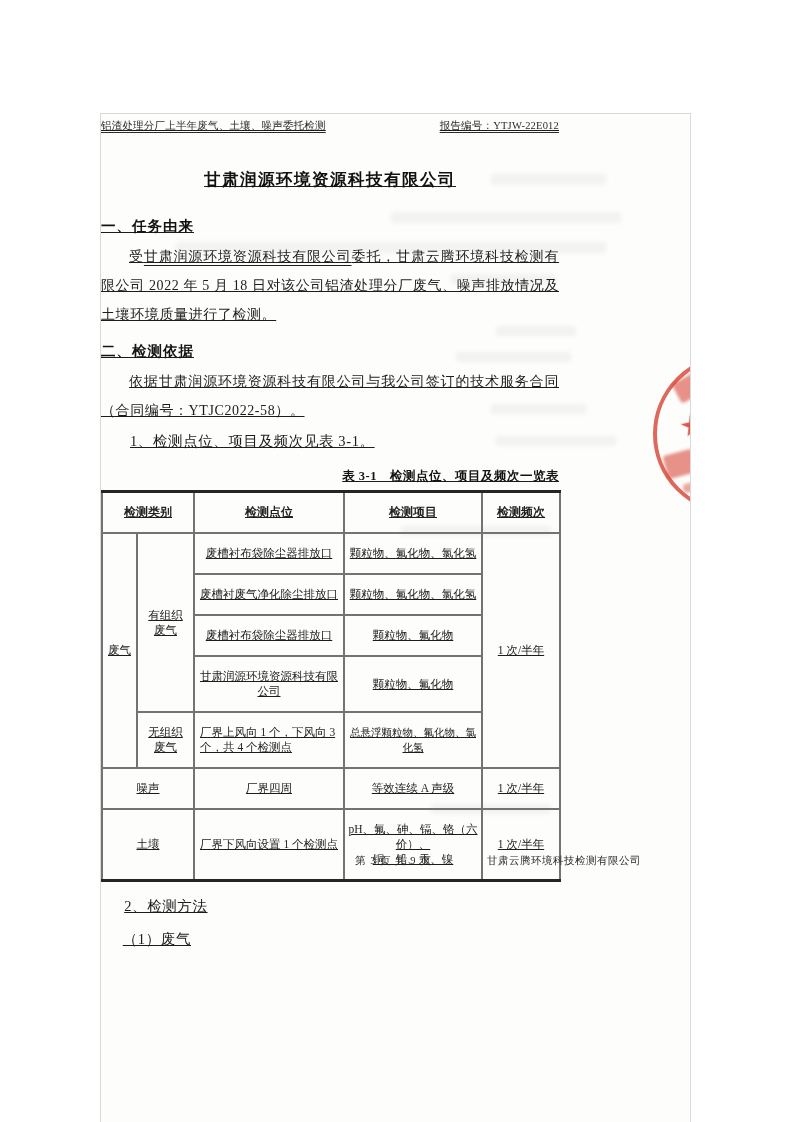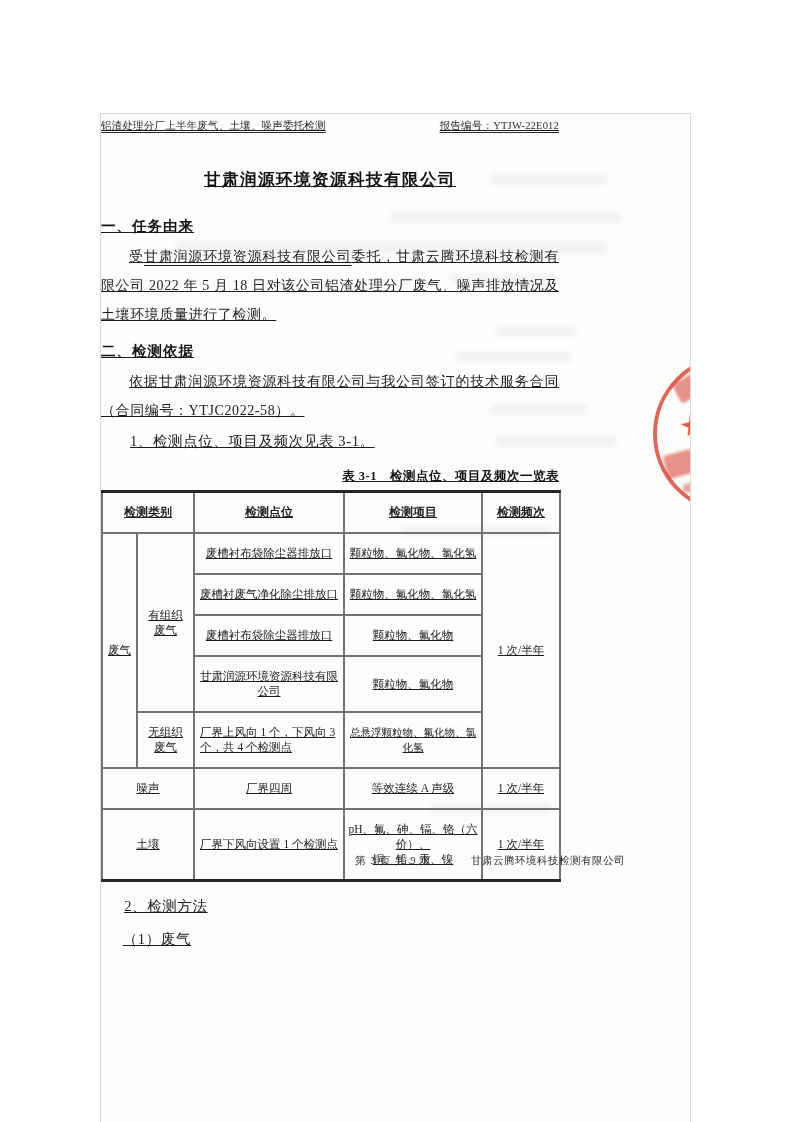--- a/index.html
+++ b/index.html
@@ -121,21 +121,21 @@
   
   .pagefoot {
     position:absolute;
     left:82px; top:740px;
     width:458px;
     font-size:10.5px;
     color:#2b2b2b;
     height:16px;
   }
   .pagefoot .pageinfo { position:absolute; left:172px; letter-spacing:1px; }
-  .pagefoot .company  { position:absolute; right:16px; letter-spacing:0.5px; }
+  .pagefoot .company  { position:absolute; right:0; letter-spacing:0.5px; }
   
   .seal {
     position:absolute;
     left:552px; top:240px;
     width:160px; height:160px;
     pointer-events:none;
   }
   .seal .ring {
     position:absolute; inset:0;
     border-radius:50%;

